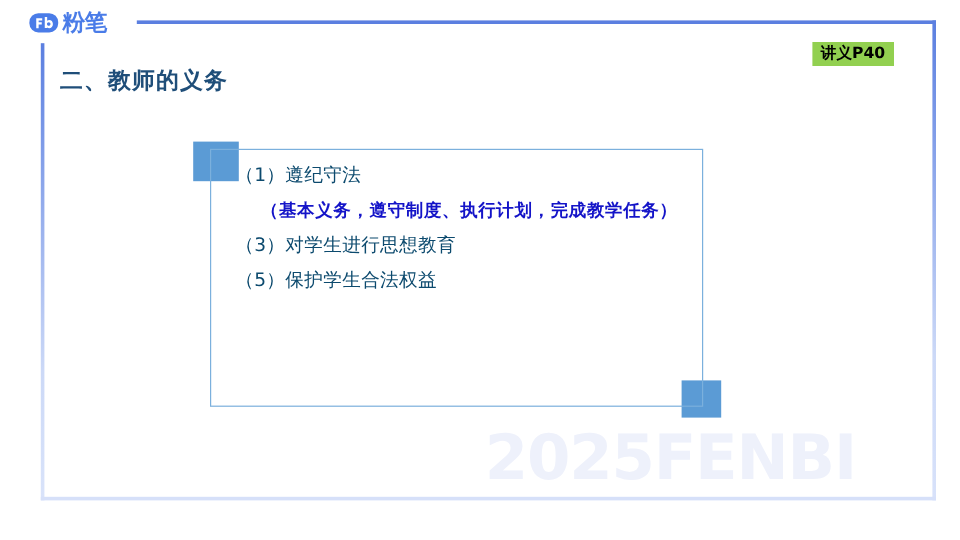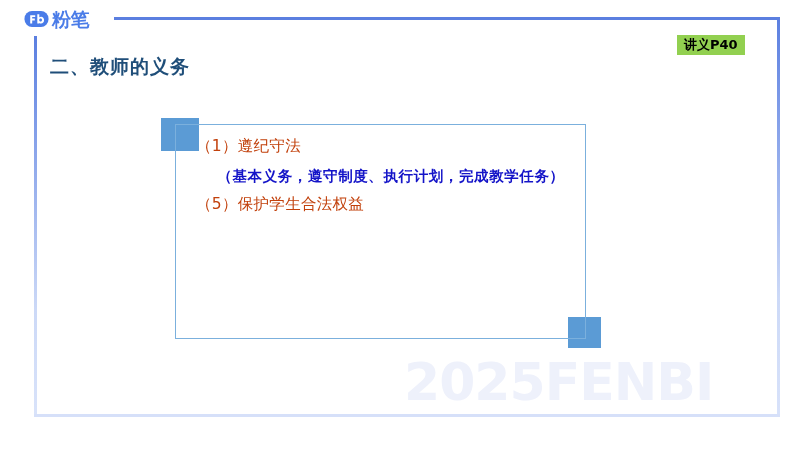--- a/index.html
+++ b/index.html
@@ -160,21 +160,21 @@
   .list {
     position: absolute;
     left: 196px;
     top: 132px;
     width: 390px;
   }
   .item {
     font-family: "DejaVu Sans", "Liberation Sans", sans-serif;
     font-size: 15.5px;
     line-height: 29px;
-    color: #c2410c;
+    color: #0c4a6e;
     white-space: nowrap;
     letter-spacing: 0.3px;
   }
   .item.red {
     color: #c00000;
     font-weight: 700;
   }
   .item.note {
     color: #1414c8;
     font-weight: 700;
@@ -225,17 +225,20 @@
   <div class="content-box"></div>
 
   <div class="list">
     <div class="item">
       <span>（1）遵纪守法</span>
     </div>
     <div class="item note">
       <span>（基本义务，遵守制度、执行计划，完成教学任务）</span>
     </div>
     <div class="item">
+      <span>（3）对学生进行思想教育</span>
+    </div>
+    <div class="item">
       <span>（5）保护学生合法权益</span>
     </div>
   </div>
 
 </div>
 
 </body></html>

